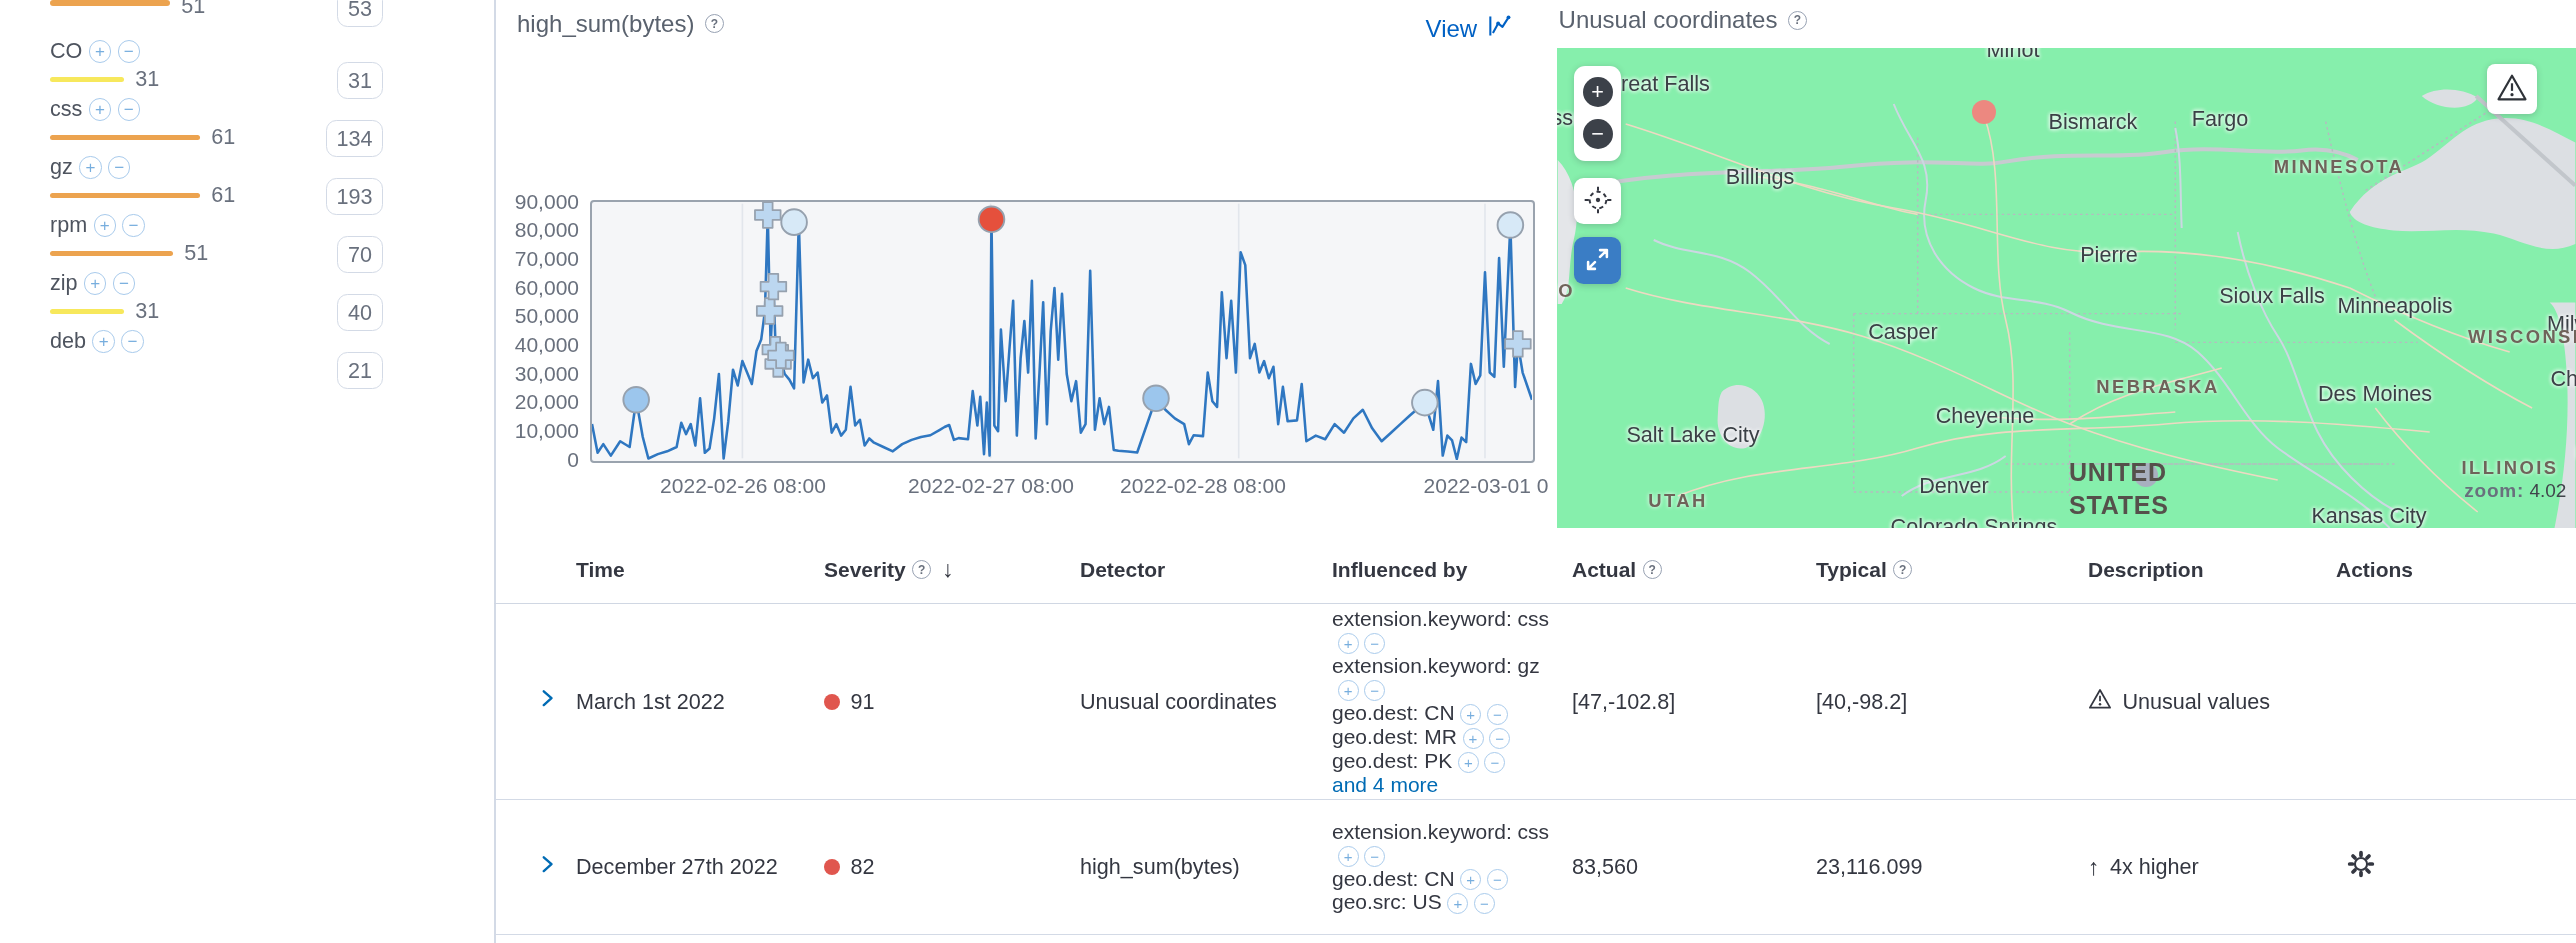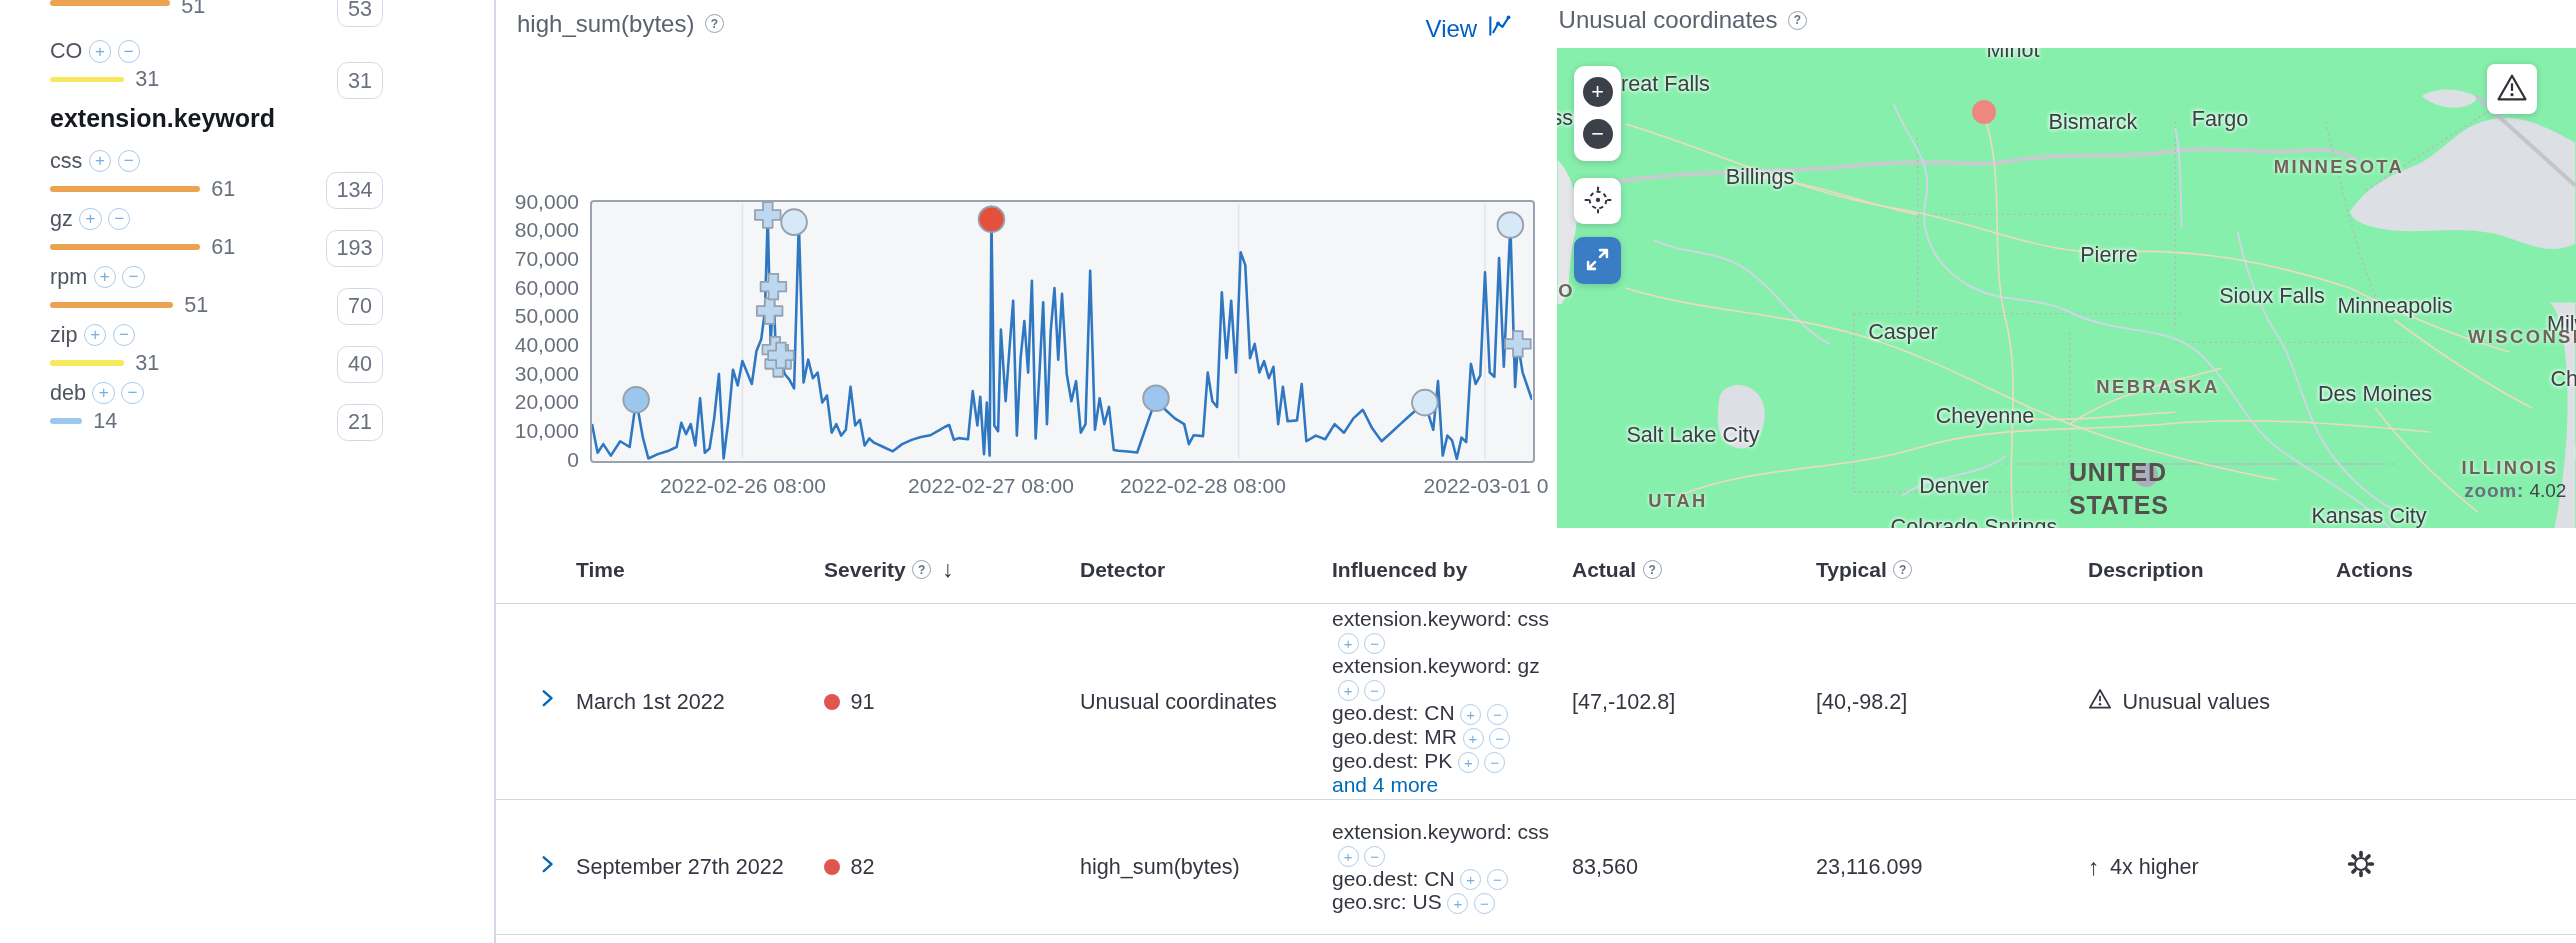--- a/index.html
+++ b/index.html
@@ -103,21 +103,20 @@
         <span class="pm">+</span>
         <span class="pm">−</span>
       </div>
       <div class="bar-row">
         <span class="bar" style="width: 74px; background: rgb(247, 232, 92);"></span>
         <span class="bar-val">31</span>
       </div>
       <span class="badge">31</span>
     </div>
 
-    <h3 class="facet-heading">extension.keyword</h3>
 
     <div class="facet">
       <div class="facet-label-row">
         <span>css</span>
         <span class="pm">+</span>
         <span class="pm">−</span>
       </div>
       <div class="bar-row">
         <span class="bar" style="width: 150px; background: rgb(236, 163, 79);"></span>
         <span class="bar-val">61</span>
@@ -162,24 +161,20 @@
         <span class="bar-val">31</span>
       </div>
       <span class="badge">40</span>
     </div>
 
     <div class="facet">
       <div class="facet-label-row">
         <span>deb</span>
         <span class="pm">+</span>
         <span class="pm">−</span>
-      </div>
-      <div class="bar-row">
-        <span class="bar" style="width: 32px; background: rgb(156, 199, 238);"></span>
-        <span class="bar-val">14</span>
       </div>
       <span class="badge">21</span>
     </div>
   </aside>
 
   <div class="vdivider"></div>
 
   <section class="chart-panel">
     <div class="panel-title">
       <span>high_sum(bytes)</span>
@@ -426,21 +421,21 @@
       </div>
       <div></div>
     </div>
 
     <div class="trow trow2">
       <div><span class="chev">
         <svg width="22.4" height="22.4" viewBox="0 0 26 26">
               <path d="M9 5 L18 13 L9 21" fill="none" stroke="#006bb4" stroke-width="2.8" stroke-linecap="round" stroke-linejoin="round"></path>
             </svg>
       </span></div>
-      <div>September 27th 2022</div>
+      <div>December 27th 2022</div>
       <div class="sev">
         <span class="sevdot"></span>
         <span>82</span>
       </div>
       <div>high_sum(bytes)</div>
       <div class="cell-influenced">
         <span>extension.keyword: css</span><span class="inf-pm">+</span><span class="inf-pm">−</span><br>
         <span>geo.dest: CN</span><span class="inf-pm">+</span><span class="inf-pm">−</span><br>
         <span>geo.src: US</span><span class="inf-pm">+</span><span class="inf-pm">−</span>
       </div>

